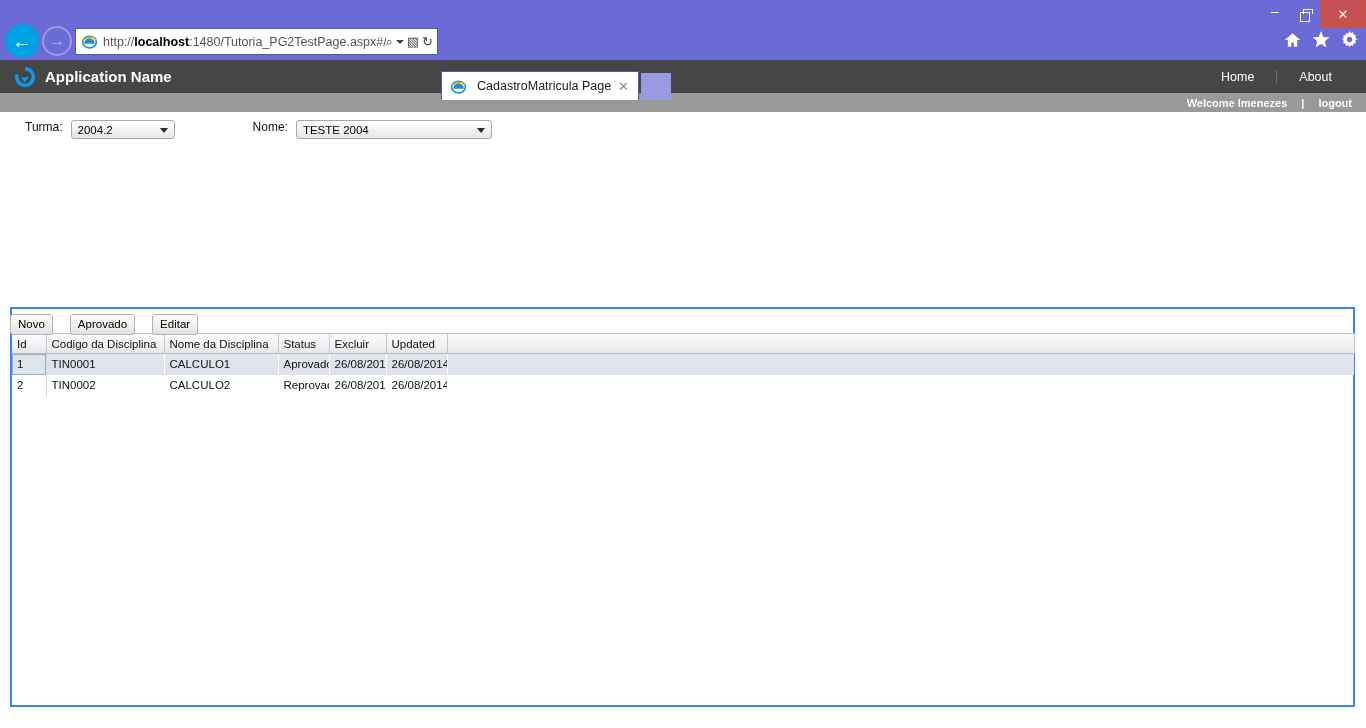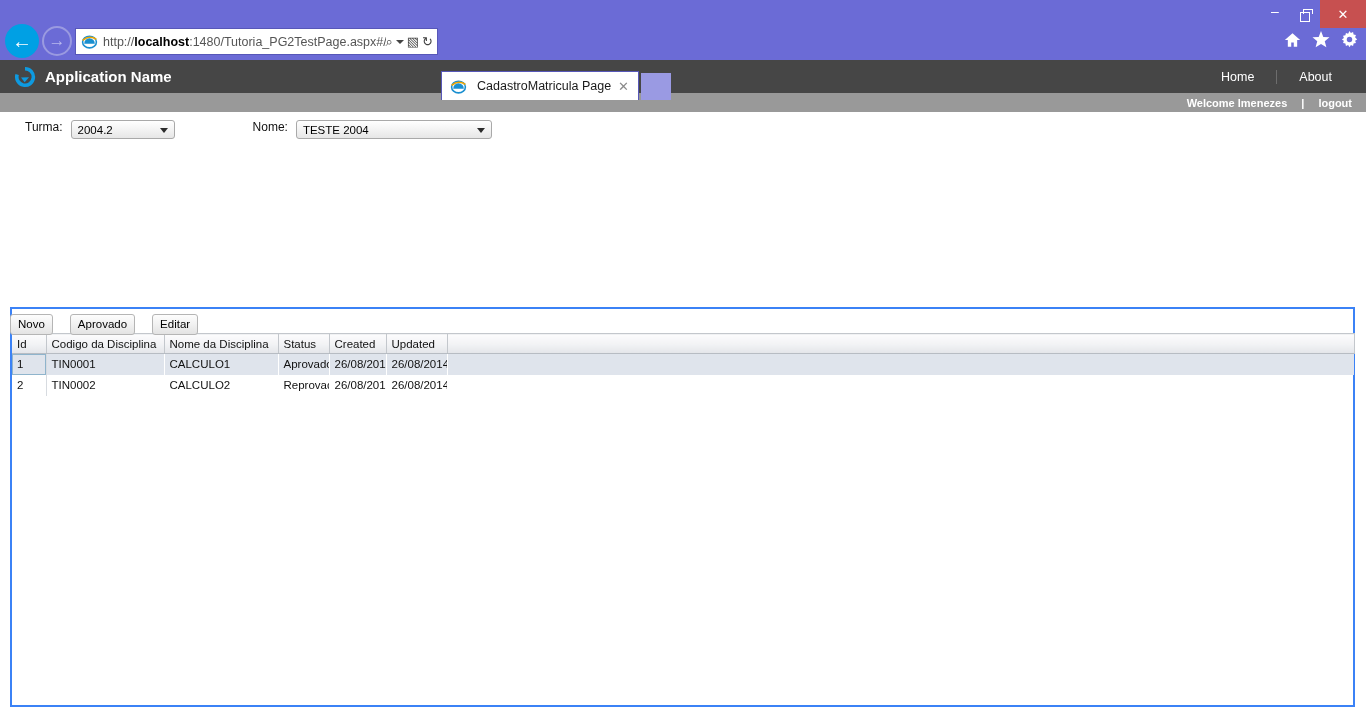--- a/index.html
+++ b/index.html
@@ -442,21 +442,21 @@
           <col class="col-created">
           <col class="col-updated">
         <col class="col-extra">
       </colgroup>
       <thead>
         <tr>
           <th>Id</th>
           <th>Codigo da Disciplina</th>
           <th>Nome da Disciplina</th>
           <th>Status</th>
-          <th>Created</th>
+          <th>Excluir</th>
           <th>Updated</th>
           <th></th>
         </tr>
       </thead>
       <tbody>
         <tr class="selected">
           <td class="cell-id">1</td>
           <td class="cell-codigo">TIN0001</td>
           <td class="cell-nome">CALCULO1</td>
           <td class="cell-status">Aprovado</td>

